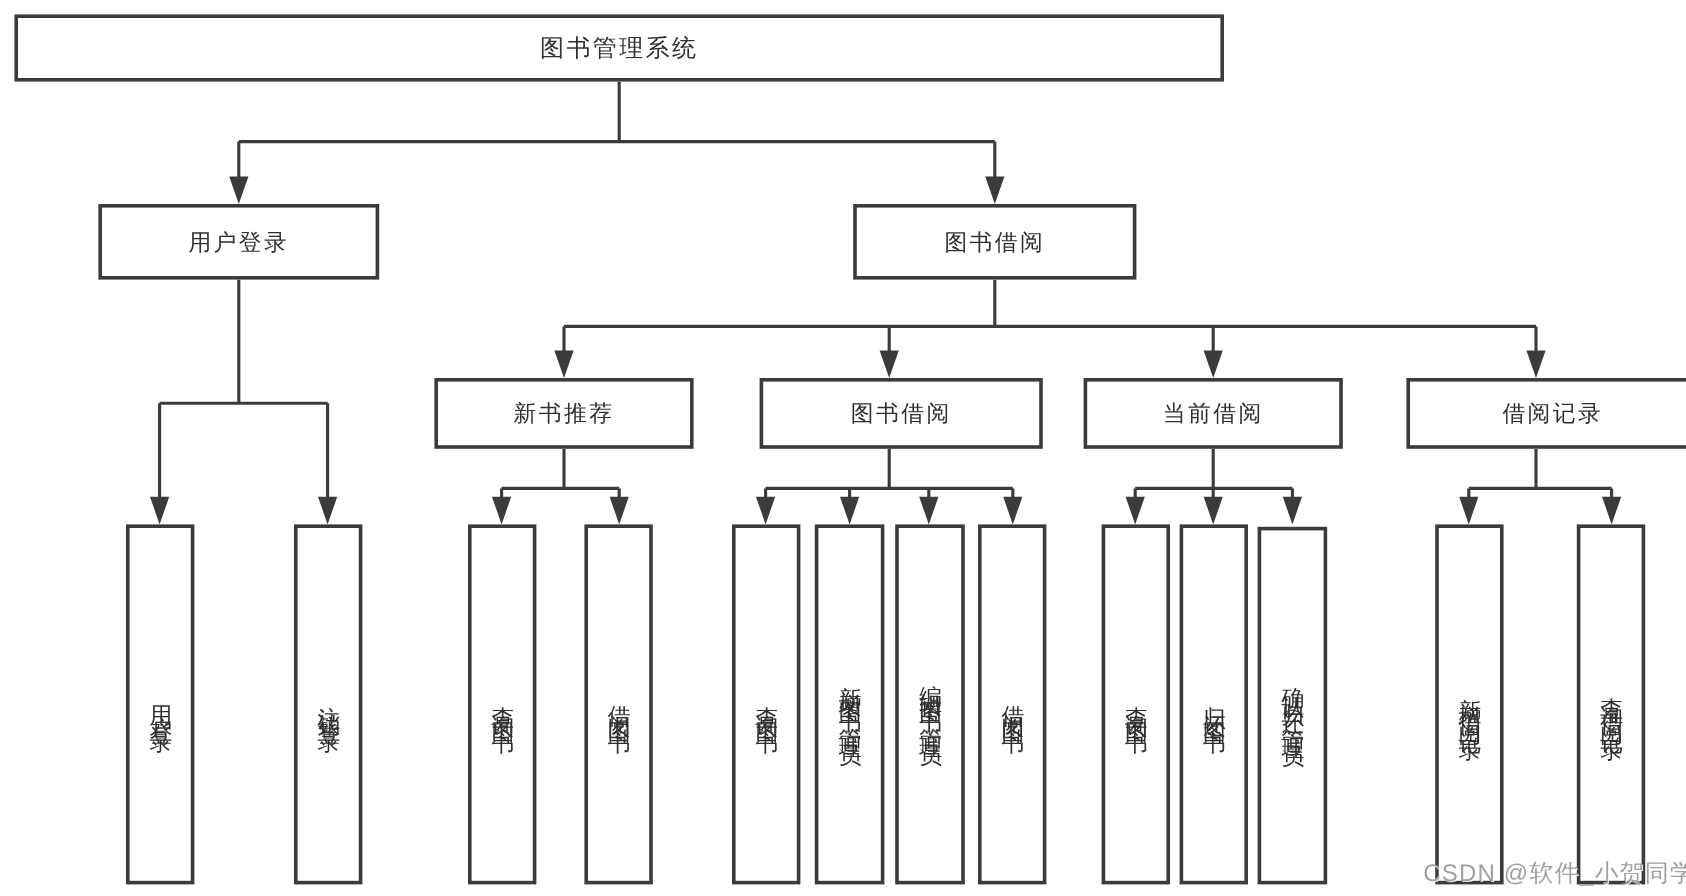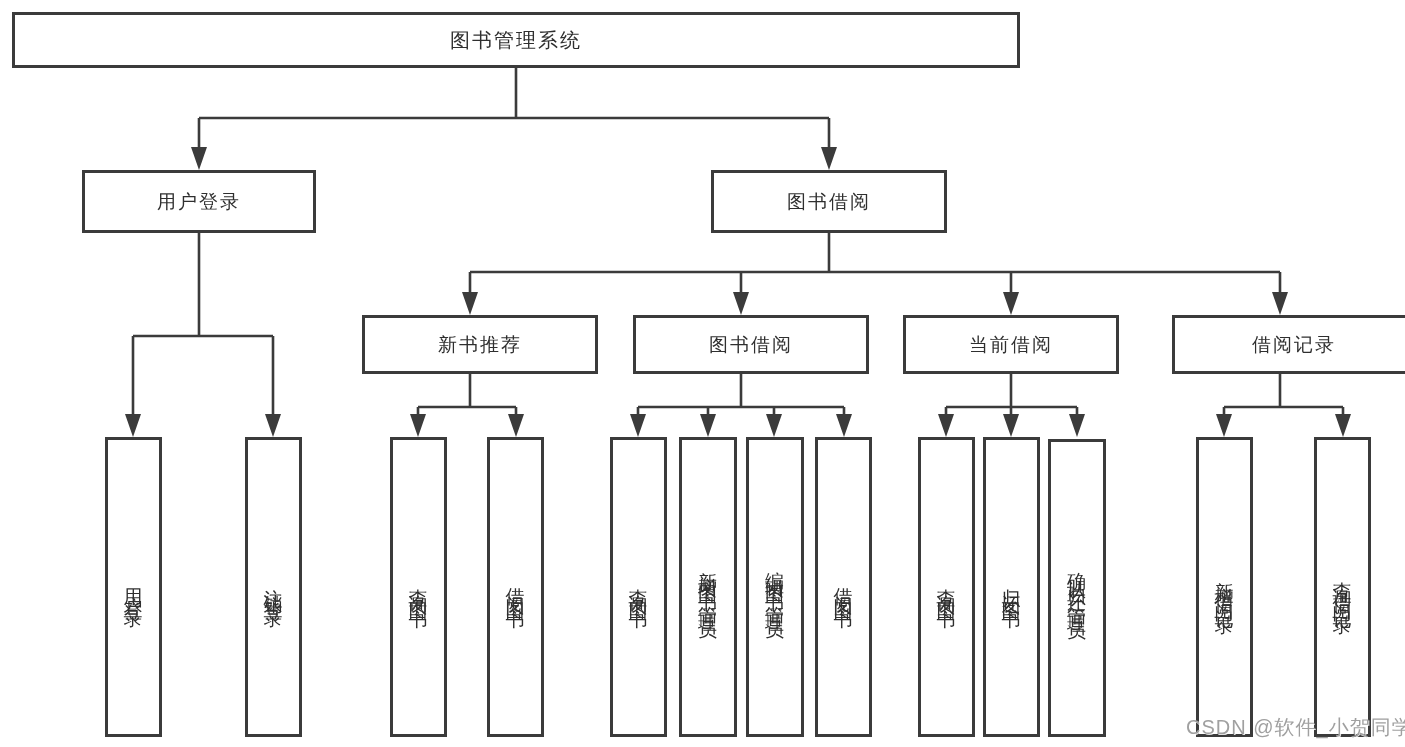--- a/index.html
+++ b/index.html
@@ -96,21 +96,21 @@
     <span>图书管理系统</span>
   </div>
 
   <div class="node hnode" style="left:82px;top:170px;width:234px;height:63px;">
     <span>用户登录</span>
   </div>
   <div class="node hnode" style="left:711px;top:170px;width:236px;height:63px;">
     <span>图书借阅</span>
   </div>
 
-  <div class="node hnode" style="left:362px;top:315px;width:236px;height:59px;">
+  <div class="node hnode" style="left:362px;top:315px;width:216px;height:59px;">
     <span>新书推荐</span>
   </div>
   <div class="node hnode" style="left:633px;top:315px;width:236px;height:59px;">
     <span>图书借阅</span>
   </div>
   <div class="node hnode" style="left:903px;top:315px;width:216px;height:59px;">
     <span>当前借阅</span>
   </div>
   <div class="node hnode" style="left:1172px;top:315px;width:244px;height:59px;font-family:Liberation Mono, monospace;">
     <span>借阅记录</span>

